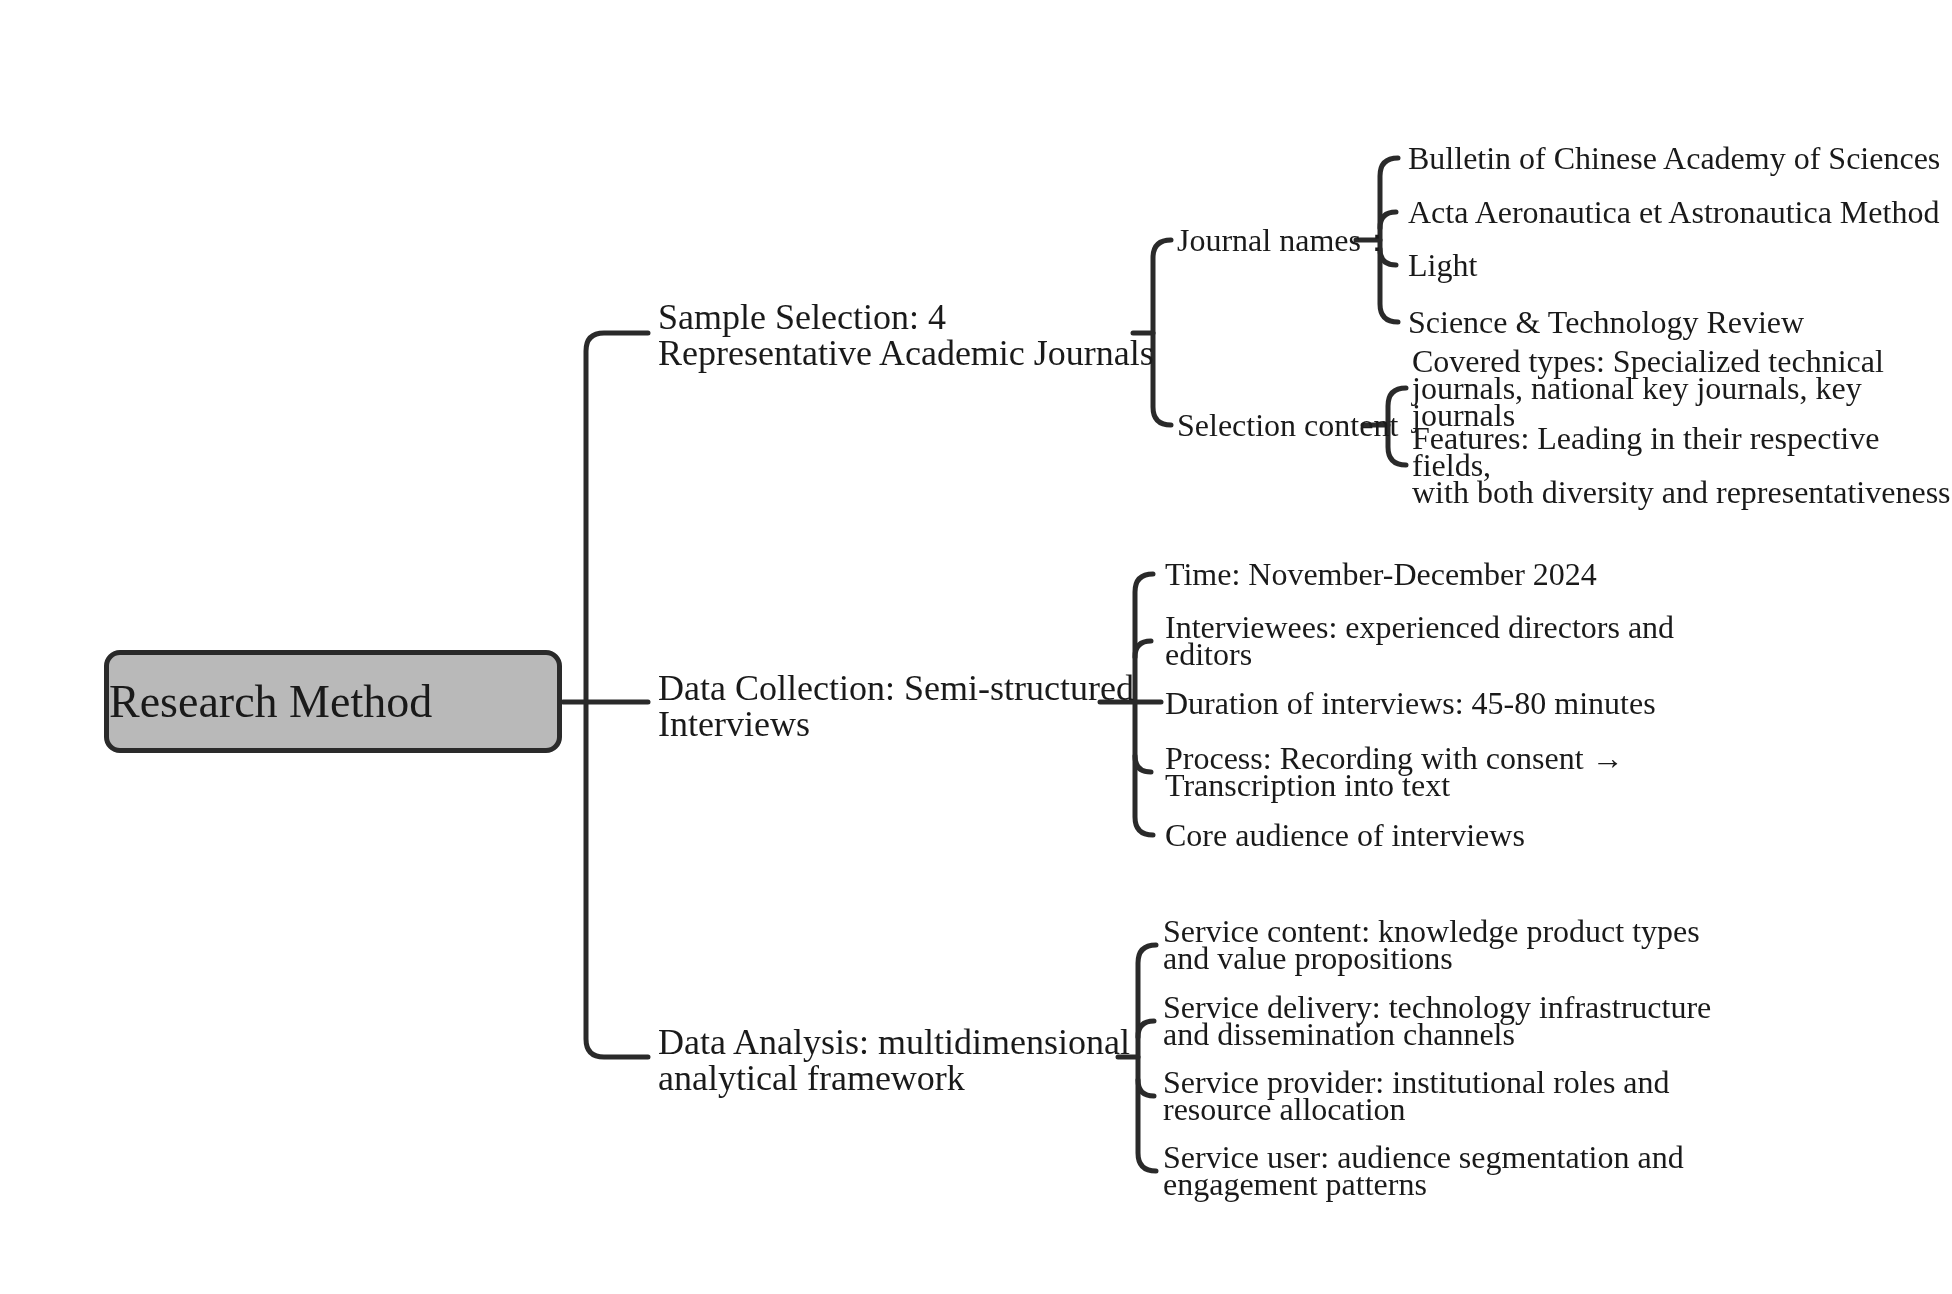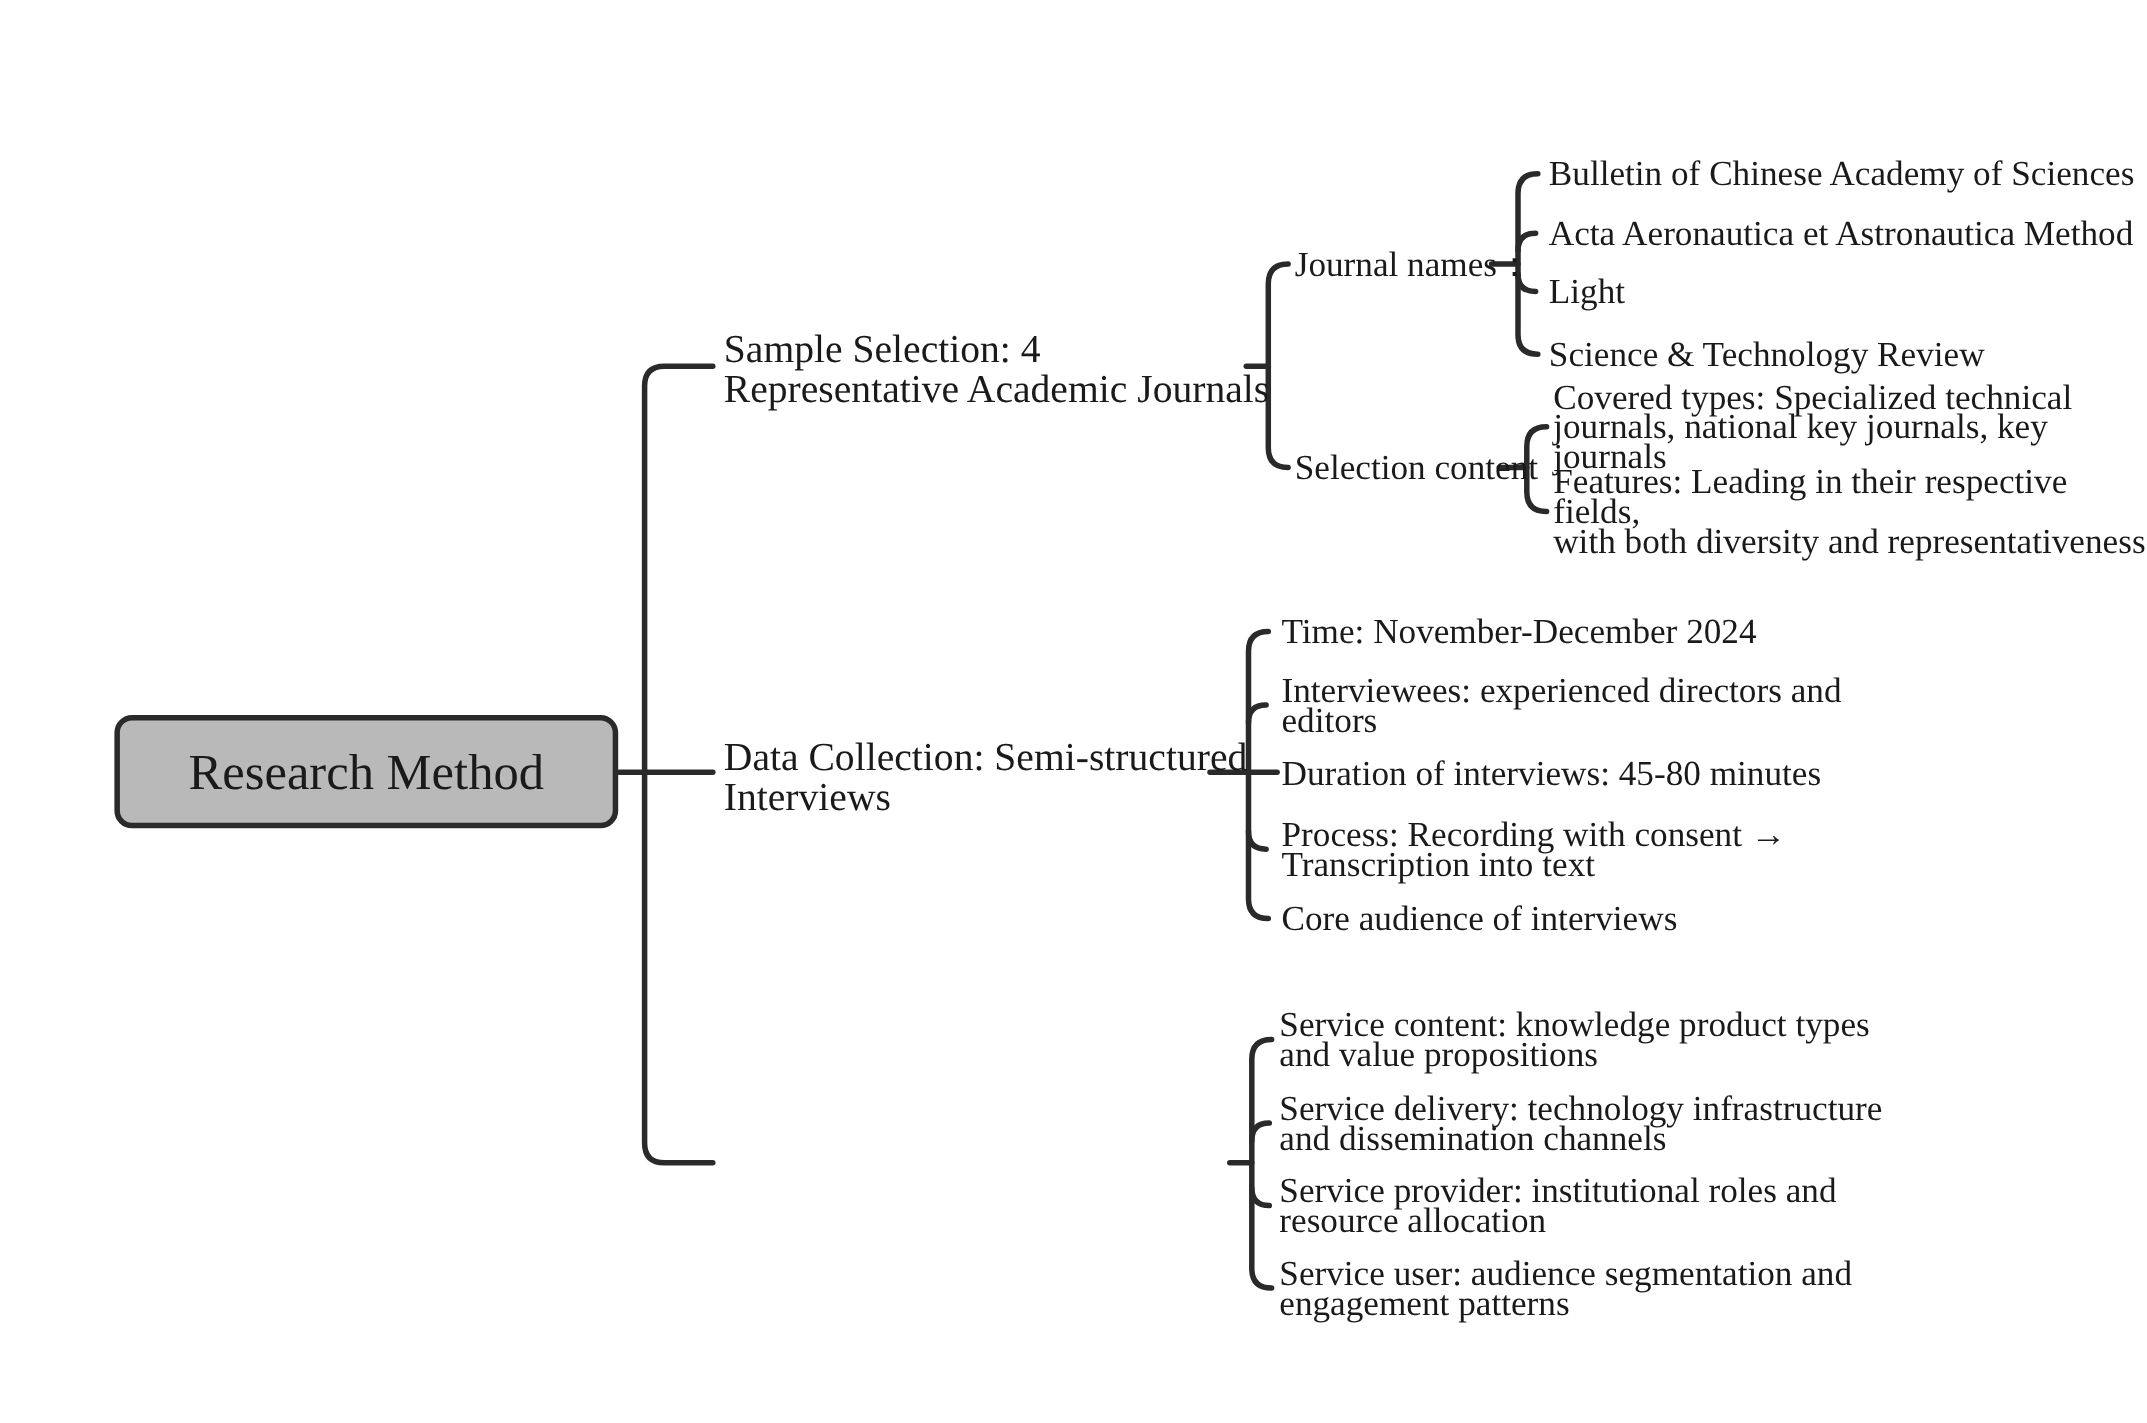--- a/index.html
+++ b/index.html
@@ -28,21 +28,21 @@
     font-size:32px;
   }
   .branch{font-size:36px;line-height:36px;}
   .root-box{
     position:absolute;
     left:104px;top:650px;width:458px;height:103px;
     background:var(--root-fill);
     border:5px solid var(--root-border);
     border-radius:16px;
     box-sizing:border-box;
-    display:flex;align-items:center;justify-content:center;
+    display:flex;align-items:center;justify-content:flex-start;
   }
   .root-label{font-size:46px;line-height:1;transform:none;position:static;white-space:nowrap;}
 </style>
 </head>
 <body>
 
 <div class="canvas">
 
   <svg class="connectors" viewBox="0 0 1952 1294" xmlns="http://www.w3.org/2000/svg">
 
@@ -73,20 +73,22 @@
   </svg>
 
   <div class="root-box">
     <span class="root-label">Research Method</span>
   </div>
 
   <div class="node branch" style="left:658px;top:335px">Sample Selection: 4
 Representative Academic Journals</div>
   <div class="node branch" style="left:658px;top:706px">Data Collection: Semi-structured
 Interviews</div>
+  <div class="node branch" style="left:658px;top:1060px">Data Analysis: multidimensional
+analytical framework</div>
 
   <div class="node" style="left:1177px;top:240px">Journal names：</div>
   <div class="node" style="left:1177px;top:425px">Selection content</div>
 
   <div class="node" style="left:1408px;top:158px">Bulletin of Chinese Academy of Sciences</div>
   <div class="node" style="left:1408px;top:212px">Acta Aeronautica et Astronautica Method</div>
   <div class="node" style="left:1408px;top:265px">Light</div>
   <div class="node" style="left:1408px;top:322px">Science &amp; Technology Review</div>
 
   <div class="node" style="left:1412px;top:388px">Covered types: Specialized technical

